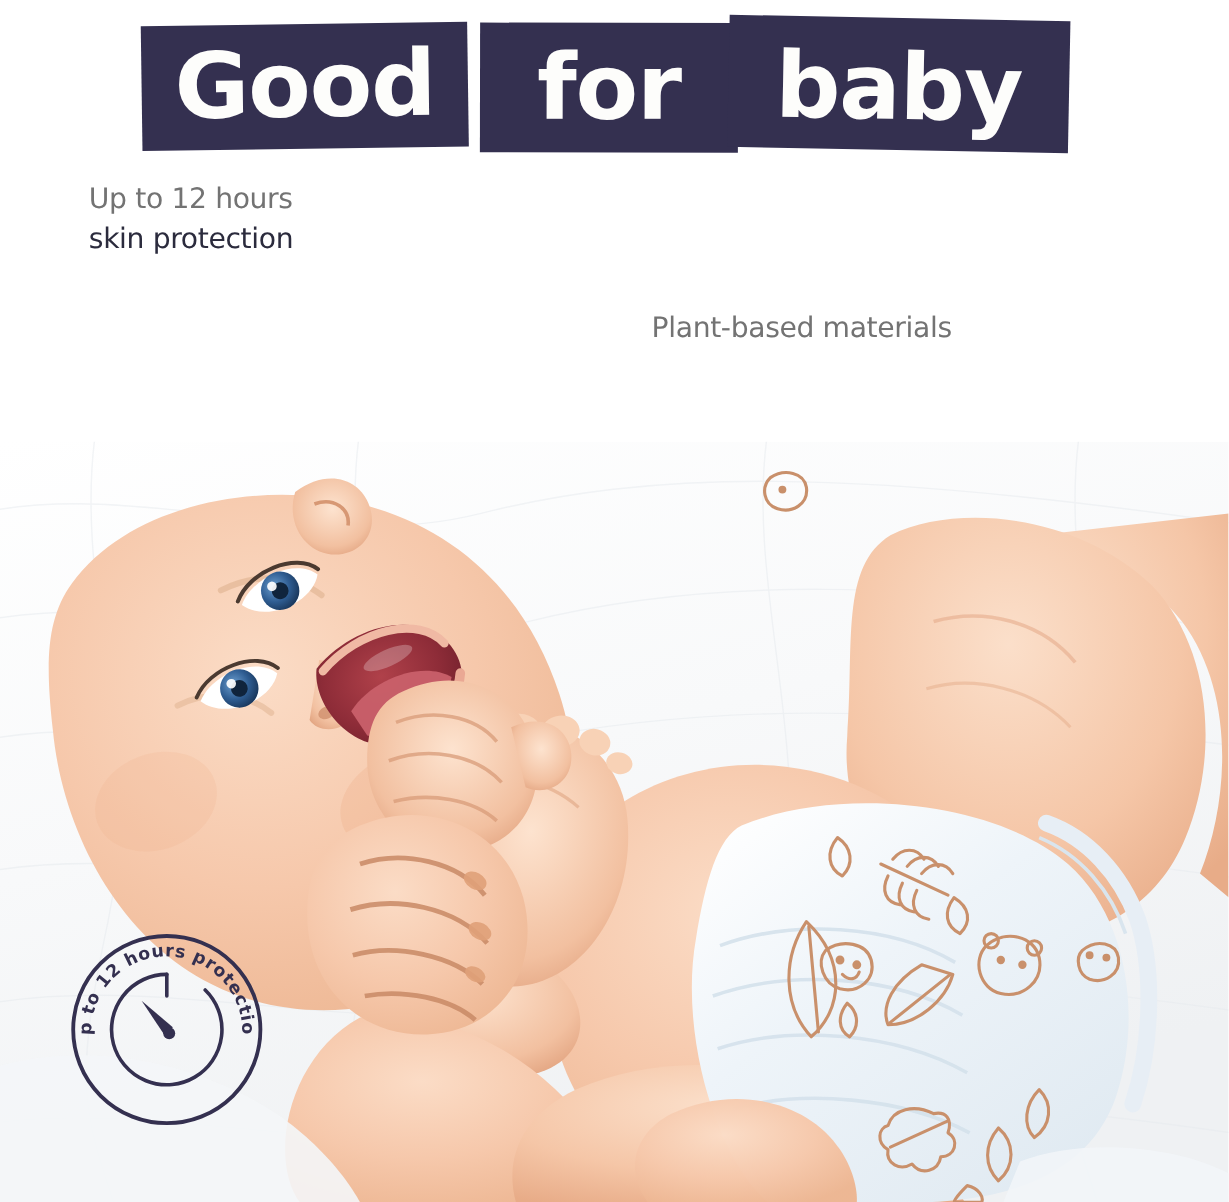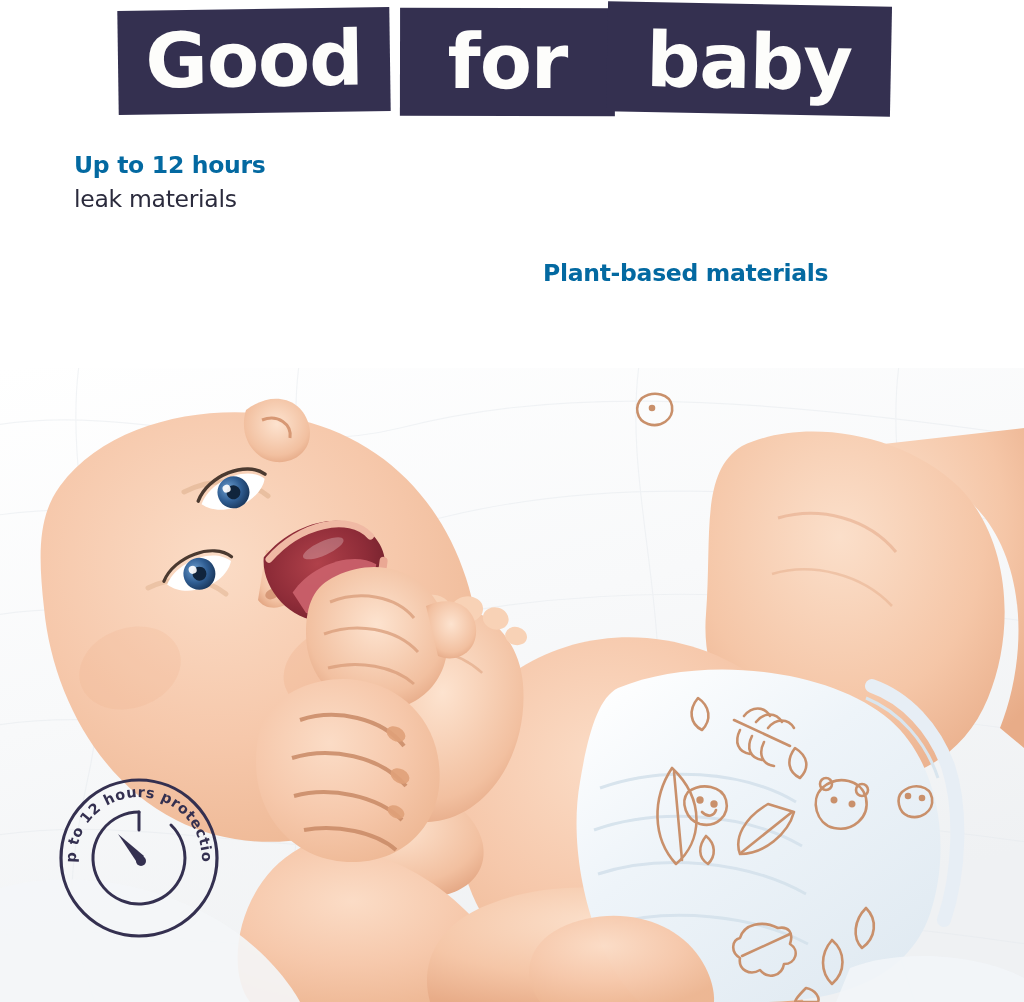--- a/index.html
+++ b/index.html
@@ -15,21 +15,21 @@
     position: relative;
     width: 1024px;
     height: 1002px;
     background: #ffffff;
     overflow: hidden;
   }
 
   
   .headline {
     position: absolute;
-    top: 0;
+    top: 11px;
     left: 0;
     width: 1024px;
     height: 130px;
   }
   .hl-block {
     position: absolute;
     background: #343050;
     display: flex;
     align-items: center;
     justify-content: center;
@@ -86,22 +86,22 @@
 
   .f-line {
     font-family: "DejaVu Sans", sans-serif;
     font-size: 23.5px;
     line-height: 34px;
     color: #2b2b3d;
     letter-spacing: -0.3px;
     white-space: nowrap;
   }
   .f-strong {
-    font-weight: bold;
-    color: #0369a1;
+    font-weight: normal;
+    color: #737373;
   }
   .f-rest { font-weight: normal; color: #2b2b3d; }
 
   
   .photo {
     position: absolute;
     left: 0;
     top: 368px;
     width: 1024px;
     height: 634px;
@@ -134,21 +134,21 @@
     </div>
     <div class="hl-block hl-baby">
       <span class="hl-word">baby</span>
     </div>
   </div>
 
   <div class="features">
 
     <div class="feature f-0">
       <div class="f-line"><span class="f-strong">Up to 12 hours</span><span class="f-rest"></span></div>
-      <div class="f-line f-rest">leak materials</div>
+      <div class="f-line f-rest">skin protection</div>
     </div>
 
 
 
     <div class="feature f-3">
       <div class="f-line"><span class="f-strong">Plant-based materials</span><span class="f-rest"></span></div>
     </div>
 
   </div>
 

